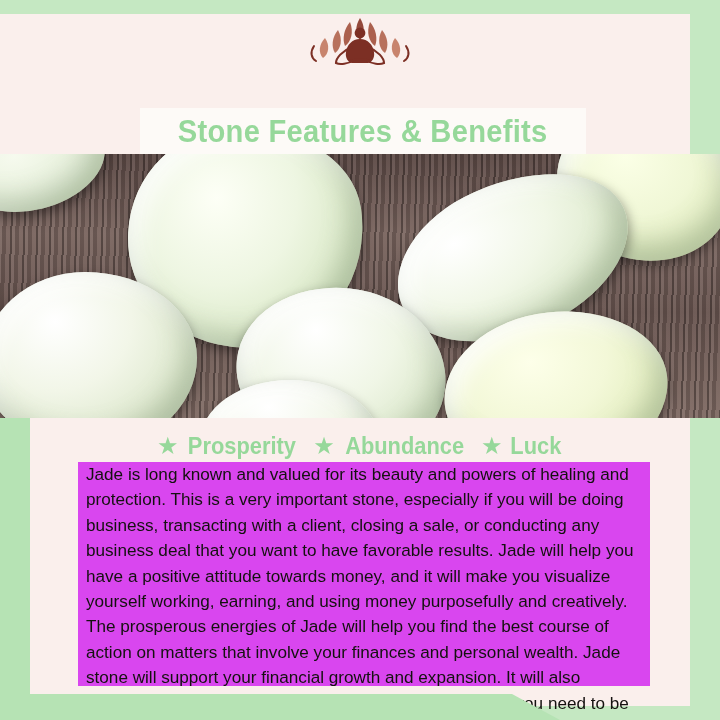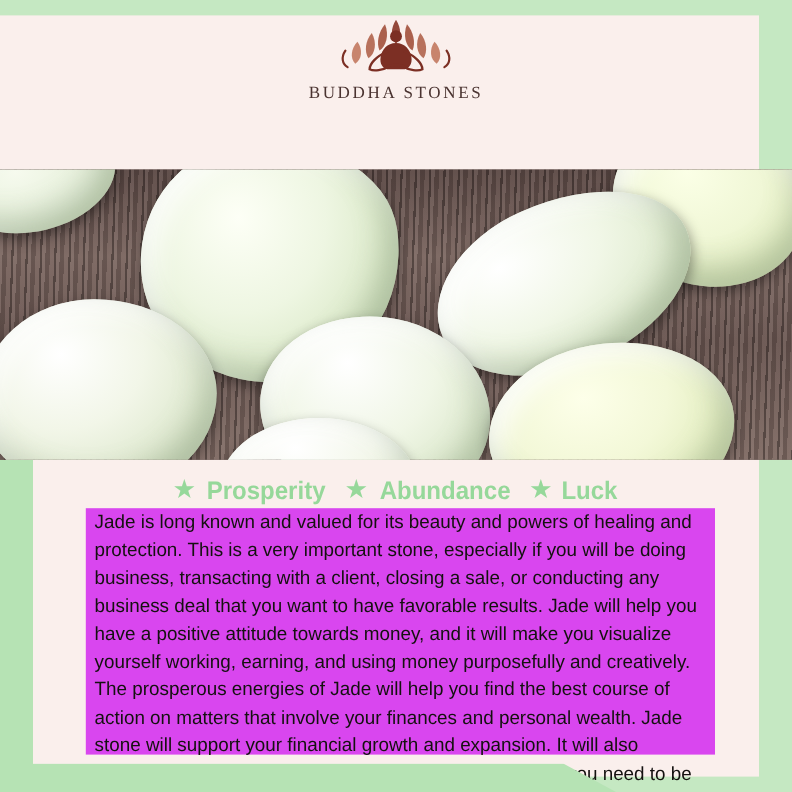--- a/index.html
+++ b/index.html
@@ -155,23 +155,25 @@
       <g fill="#7c2f24">
         <circle cx="62" cy="21" r="5.4"></circle>
         <path d="M62 27 C54 27 49 33 48 40 C47 46 50 50 54 51 L70 51 C74 50 77 46 76 40 C75 33 70 27 62 27Z"></path>
       </g>
       <g fill="none" stroke="#7c2f24" stroke-width="2.1" stroke-linecap="round">
         <path d="M54 35 C44 39 38 46 38 51 C42 53 50 52 56 48"></path>
         <path d="M70 35 C80 39 86 46 86 51 C82 53 74 52 68 48"></path>
         <path d="M52 50 C56 46 68 46 72 50"></path>
       </g>
     </svg>
-    <div class="logo-text">BUDDHA STONES</div>
-  </div>
-
+  </div>
+
+  <div class="title-banner">
+    <div class="title">Stone Features &amp; Benefits</div>
+  </div>
 
   <div class="photo">
     <div class="wood"></div>
     <div class="stone s8"></div>
     <div class="stone s2"></div>
     <div class="stone s6"></div>
     <div class="stone s4"></div>
     <div class="stone s1"></div>
     <div class="stone s3"></div>
     <div class="stone s5"></div>

